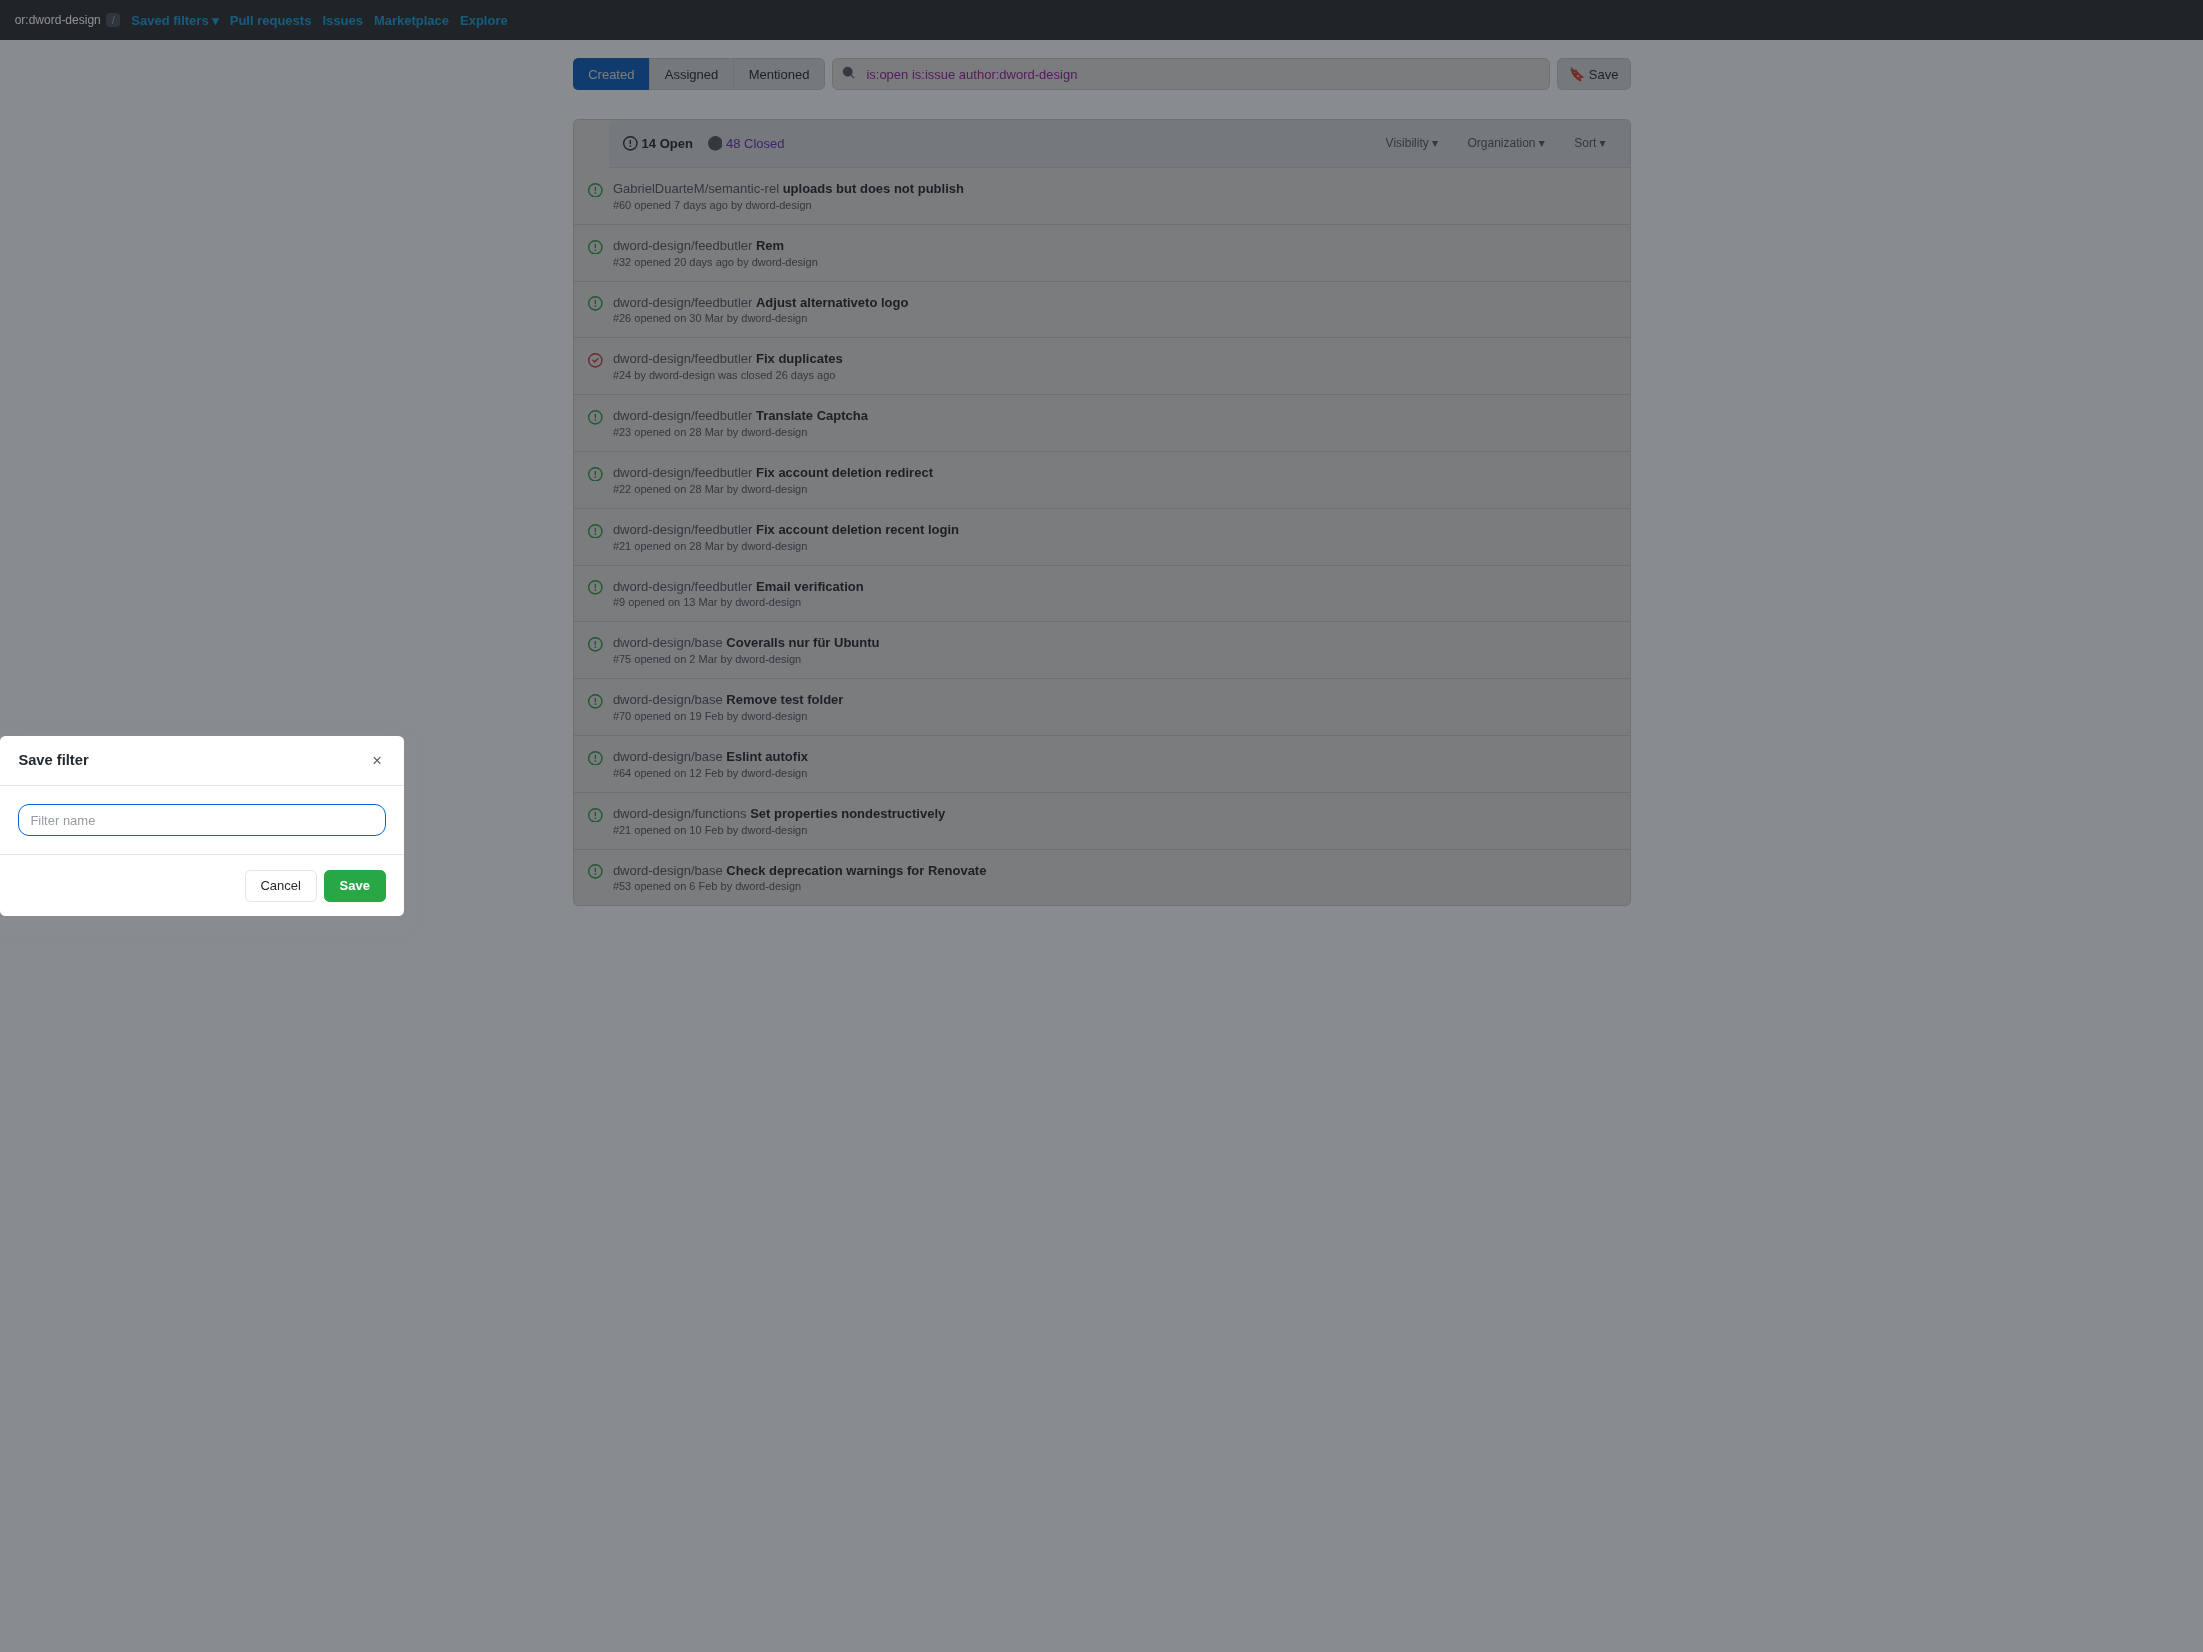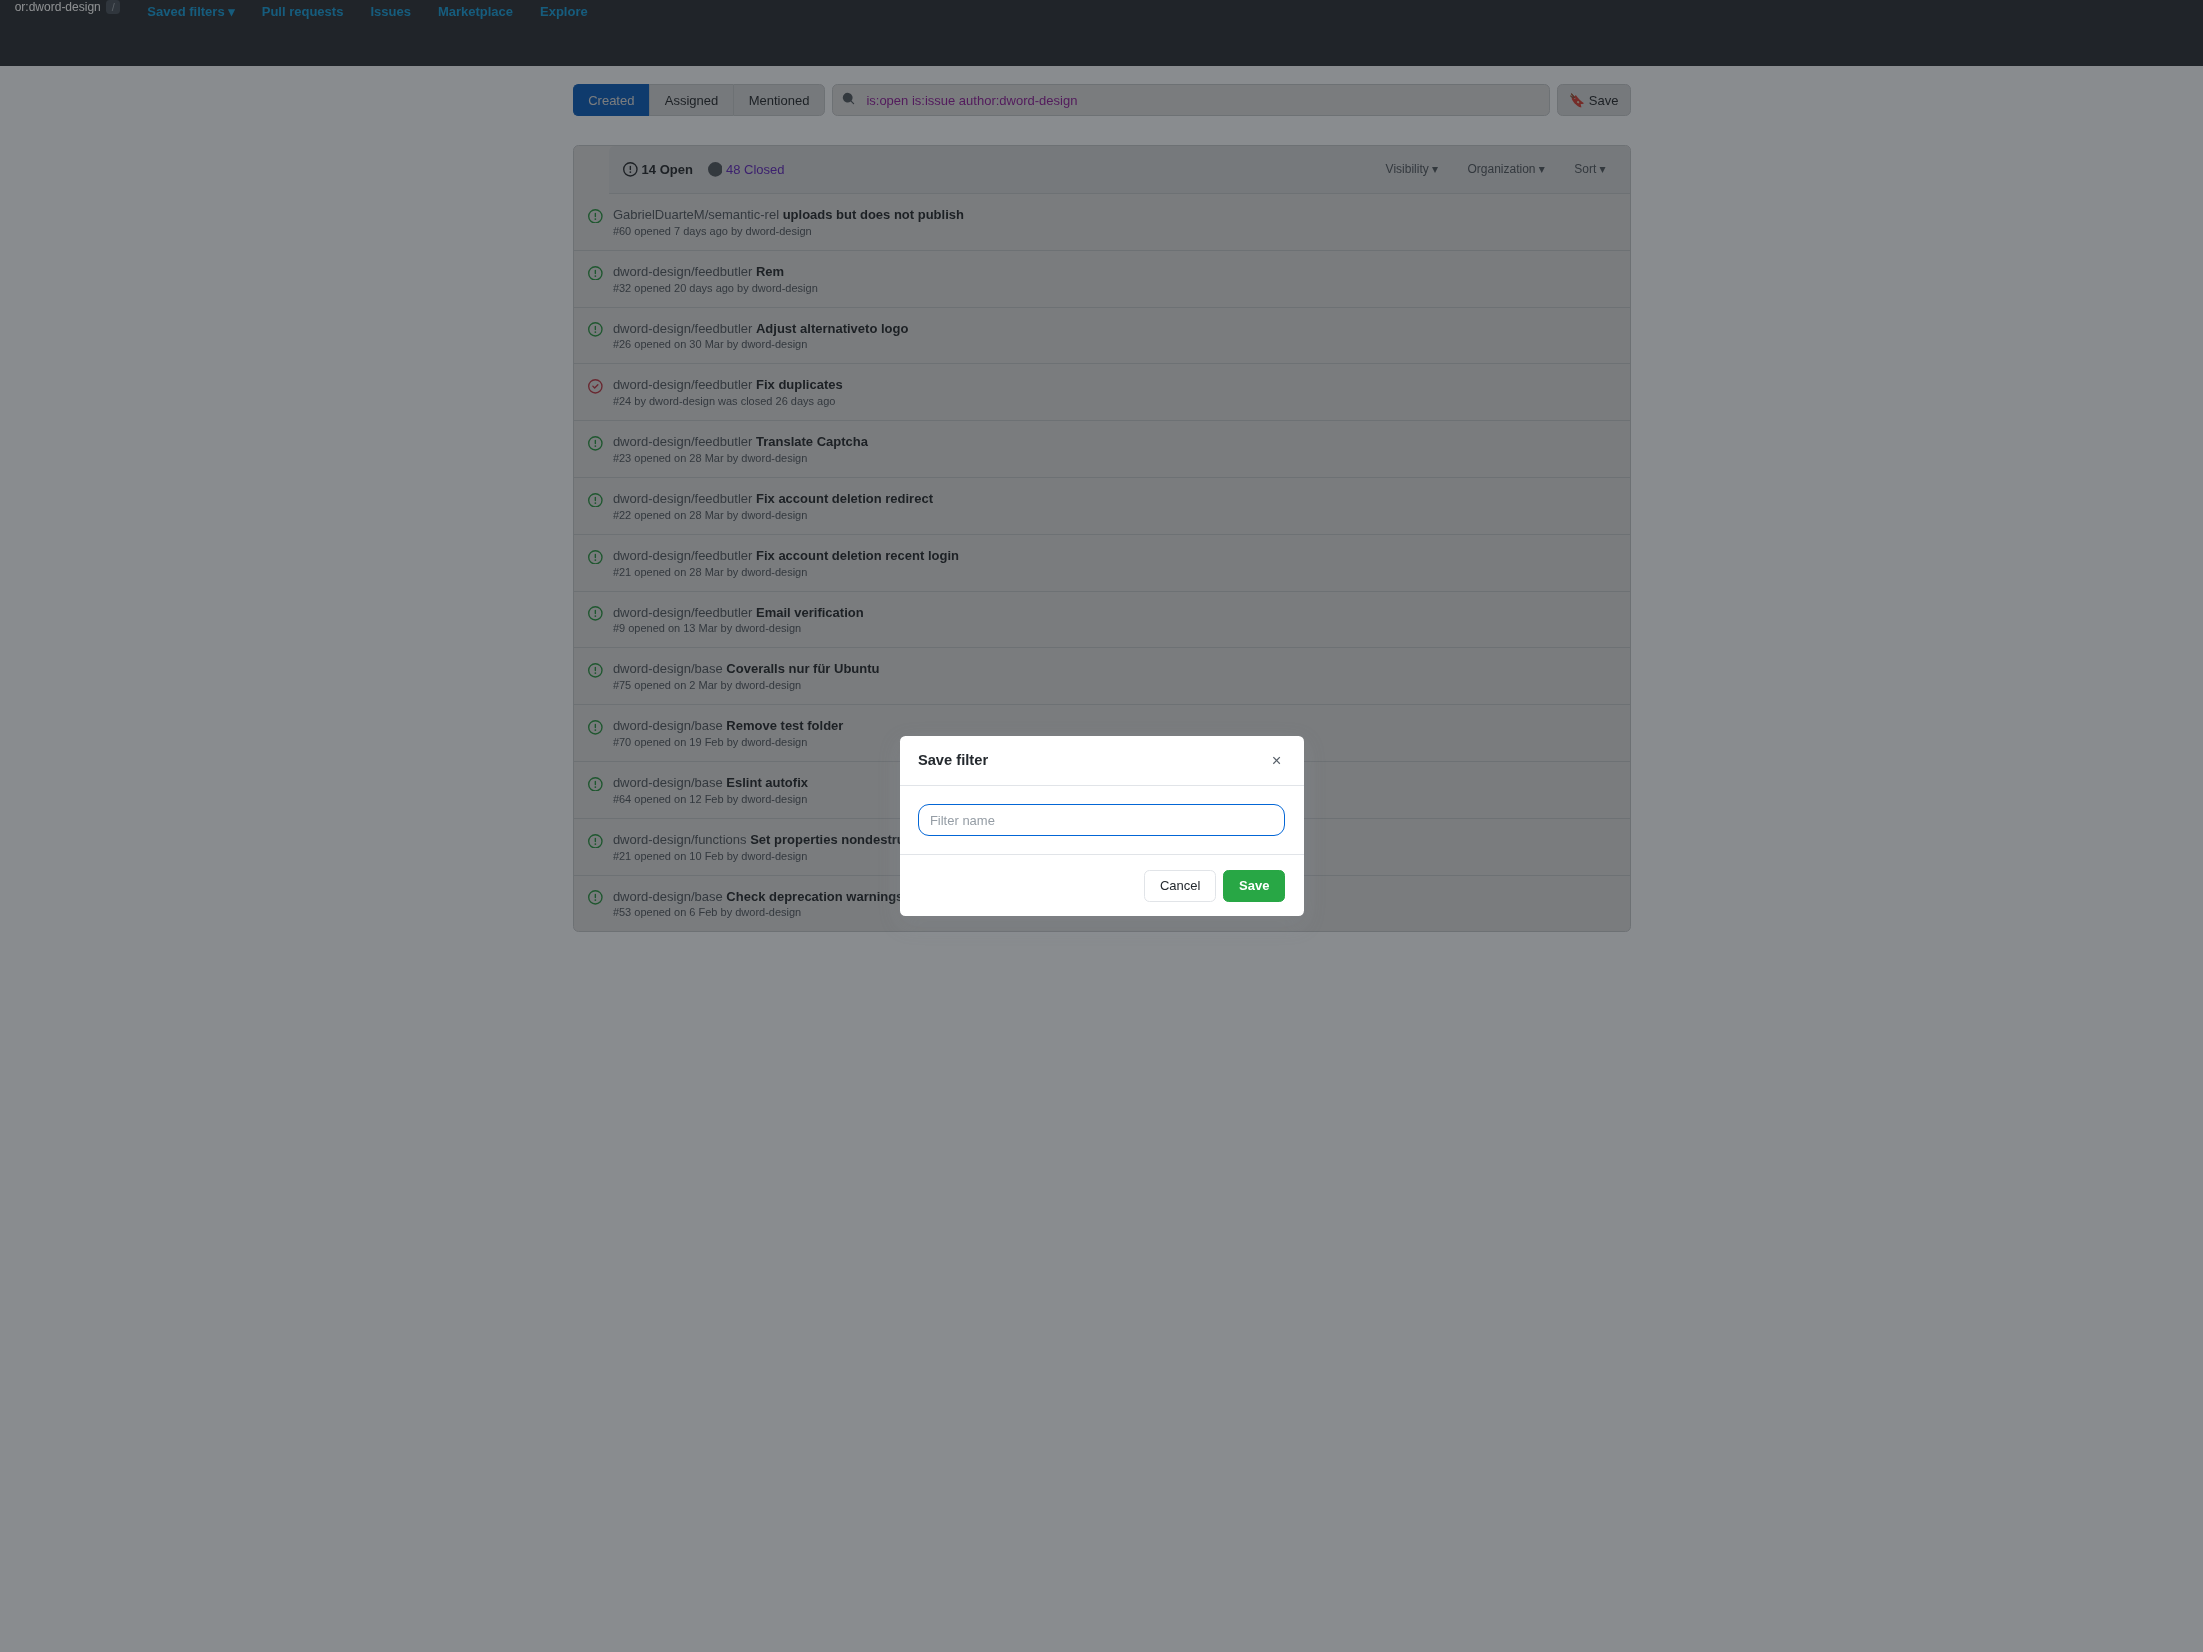--- a/index.html
+++ b/index.html
@@ -2,24 +2,24 @@
 <html style="font-size:14.7px"><head>
   <meta charset="utf-8">
   <style>
     * { box-sizing: border-box; margin: 0; padding: 0; }
     body { font-family: -apple-system, BlinkMacSystemFont, 'Segoe UI', Helvetica, Arial, sans-serif; font-size: 13px; background: #f6f8fa; color: #24292e; }
 
     
     .navbar {
       background: #24292e;
       padding: 0 14.7px;
-      height: 66px;
-      display: flex;
-      align-items: flex-start;
-      gap: 27px;
+      height: 40px;
+      display: flex;
+      align-items: center;
+      gap: 11px;
     }
     .navbar-brand {
       color: #fff;
       font-size: 12px;
       display: flex;
       align-items: center;
       gap: 5.5px;
       white-space: nowrap;
     }
     .navbar-brand .slash {
@@ -189,21 +189,20 @@
       color: #586069;
     }
 
     
     .modal-overlay {
       position: fixed;
       top: 0; left: 0; right: 0; bottom: 0;
       background: rgba(27,31,35,0.5);
       display: flex;
       align-items: center;
-      justify-content: center;
       z-index: 100;
     }
     .modal {
       background: #fff;
       border-radius: 5.5px;
       width: 404px;
       box-shadow: 0 7.3px 22px rgba(140,149,159,0.2);
       overflow: hidden;
     }
     .modal-header {

